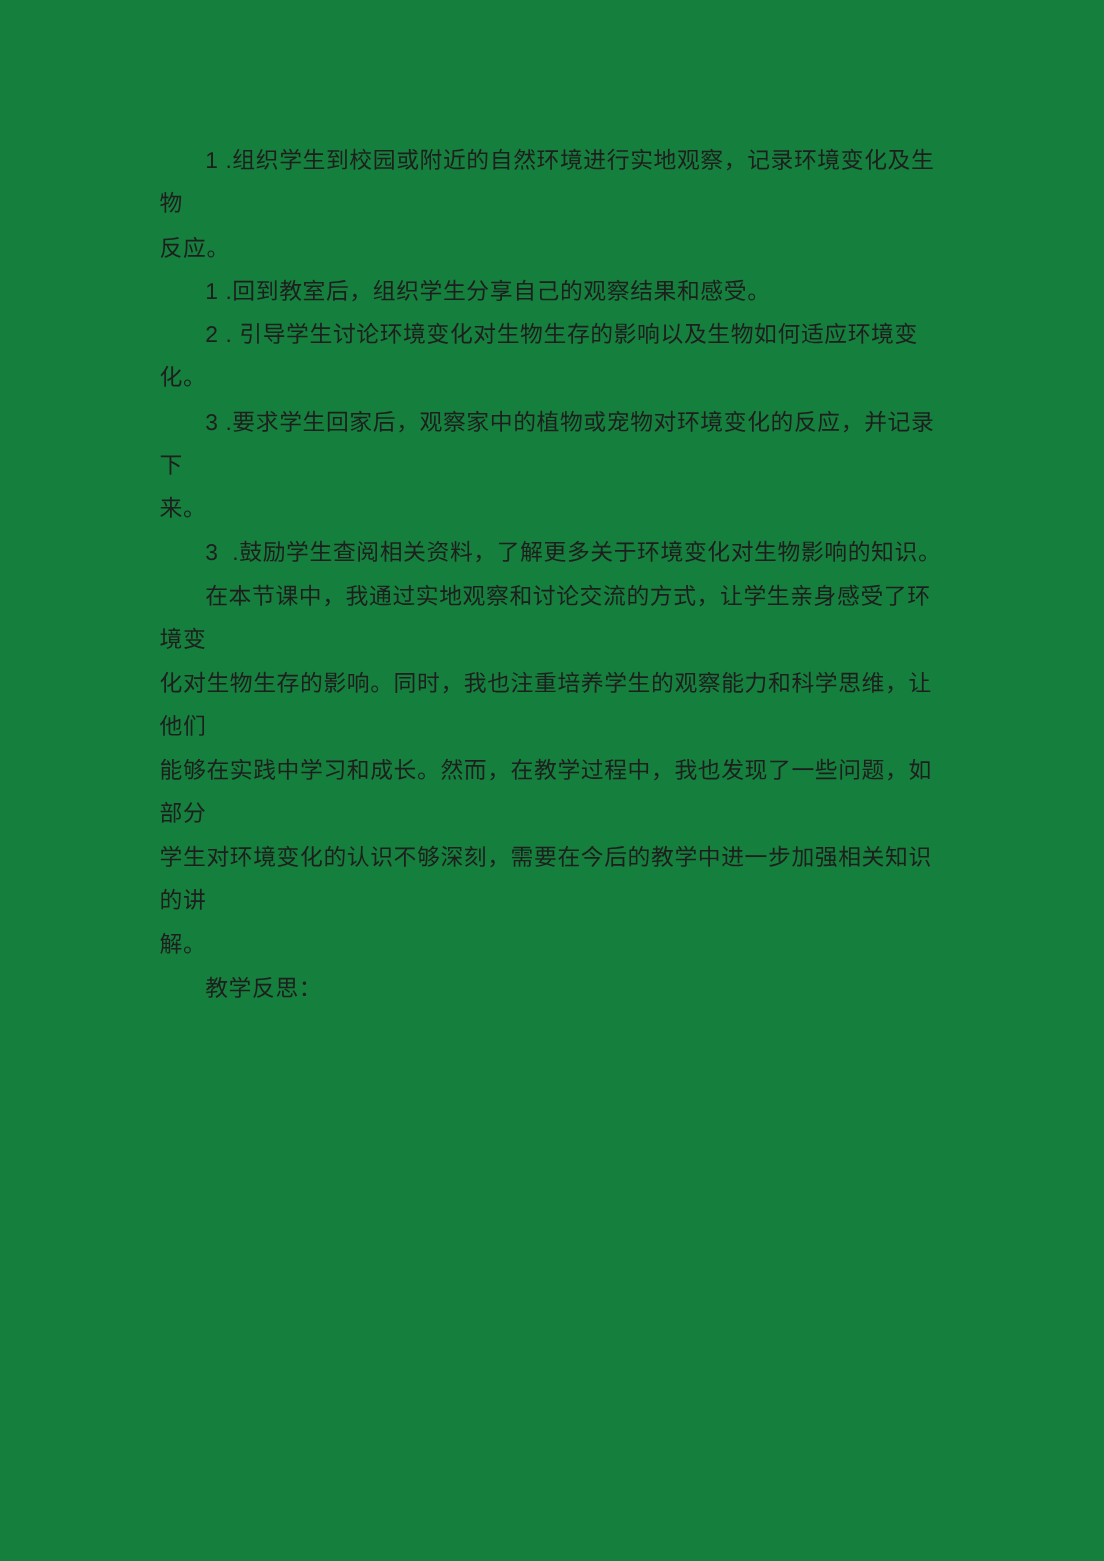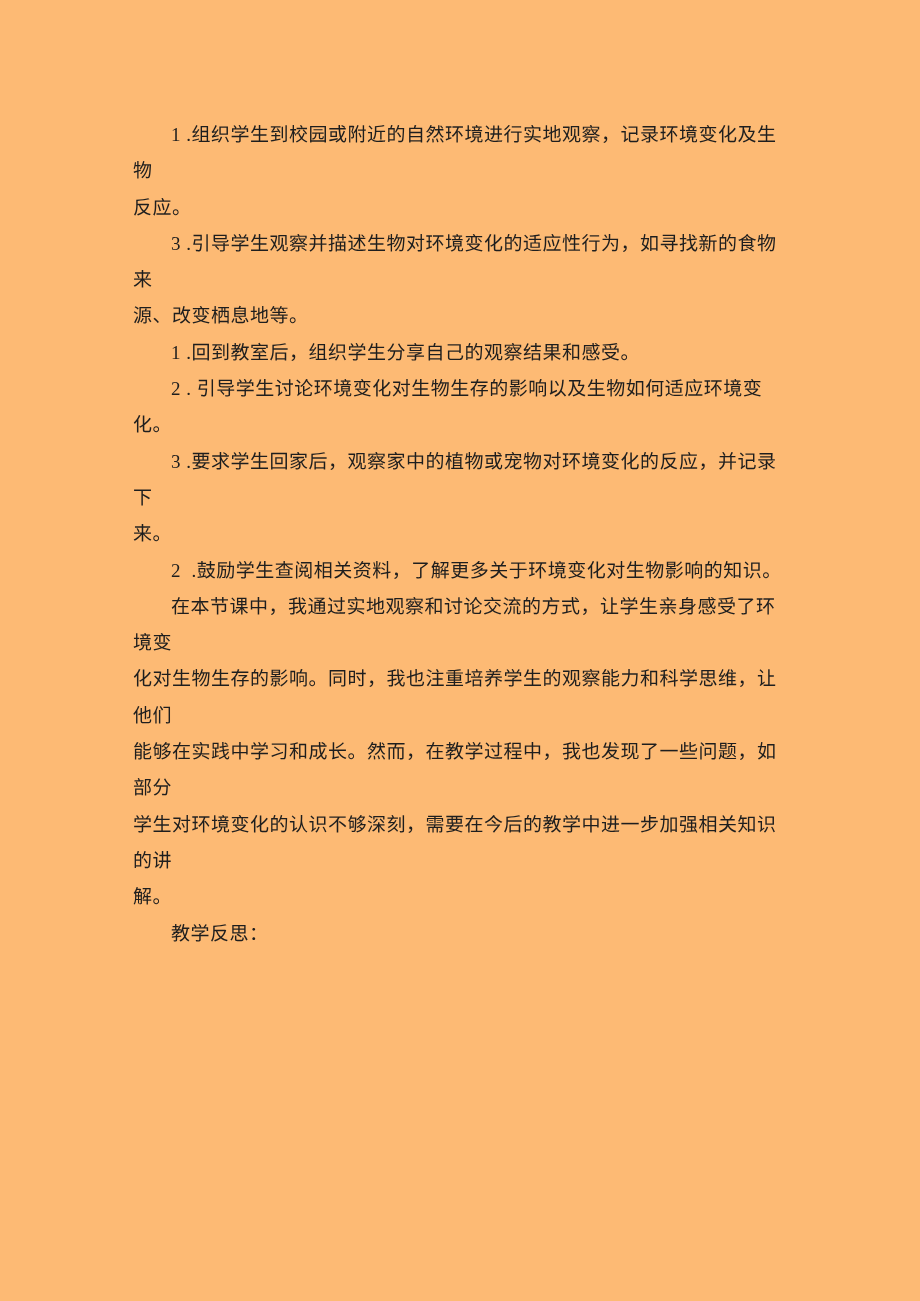--- a/index.html
+++ b/index.html
@@ -9,50 +9,48 @@
   }
   body {
     width: 920px;
     height: 1301px;
     overflow: hidden;
   }
   .doc-page {
     box-sizing: border-box;
     width: 920px;
     height: 1301px;
-    background: #fdba74;
+    background: #15803d;
     padding: 117px 130px 0 133px;
-    font-family: Liberation Serif, serif;
+    font-family: Liberation Sans, sans-serif;
     font-size: 19px;
     line-height: 36.3px;
     color: #1e1e1e;
     letter-spacing: 0.5px;
   }
   .para {
     margin: 0;
     padding: 0;
     text-indent: 38px;           
     white-space: pre-wrap;       
     word-break: break-all;
     text-align: left;
   }
 </style>
 </head>
 <body>
 
 <div class="doc-page">
   <p class="para">1 .组织学生到校园或附近的自然环境进行实地观察，记录环境变化及生物
 反应。</p>
-  <p class="para">3 .引导学生观察并描述生物对环境变化的适应性行为，如寻找新的食物来
-源、改变栖息地等。</p>
   <p class="para">1 .回到教室后，组织学生分享自己的观察结果和感受。</p>
   <p class="para">2 . 引导学生讨论环境变化对生物生存的影响以及生物如何适应环境变
 化。</p>
   <p class="para">3 .要求学生回家后，观察家中的植物或宠物对环境变化的反应，并记录下
 来。</p>
-  <p class="para">2  .鼓励学生查阅相关资料，了解更多关于环境变化对生物影响的知识。</p>
+  <p class="para">3  .鼓励学生查阅相关资料，了解更多关于环境变化对生物影响的知识。</p>
   <p class="para">在本节课中，我通过实地观察和讨论交流的方式，让学生亲身感受了环境变
 化对生物生存的影响。同时，我也注重培养学生的观察能力和科学思维，让他们
 能够在实践中学习和成长。然而，在教学过程中，我也发现了一些问题，如部分
 学生对环境变化的认识不够深刻，需要在今后的教学中进一步加强相关知识的讲
 解。</p>
   <p class="para">教学反思：</p>
 </div>
 
 </body></html>

